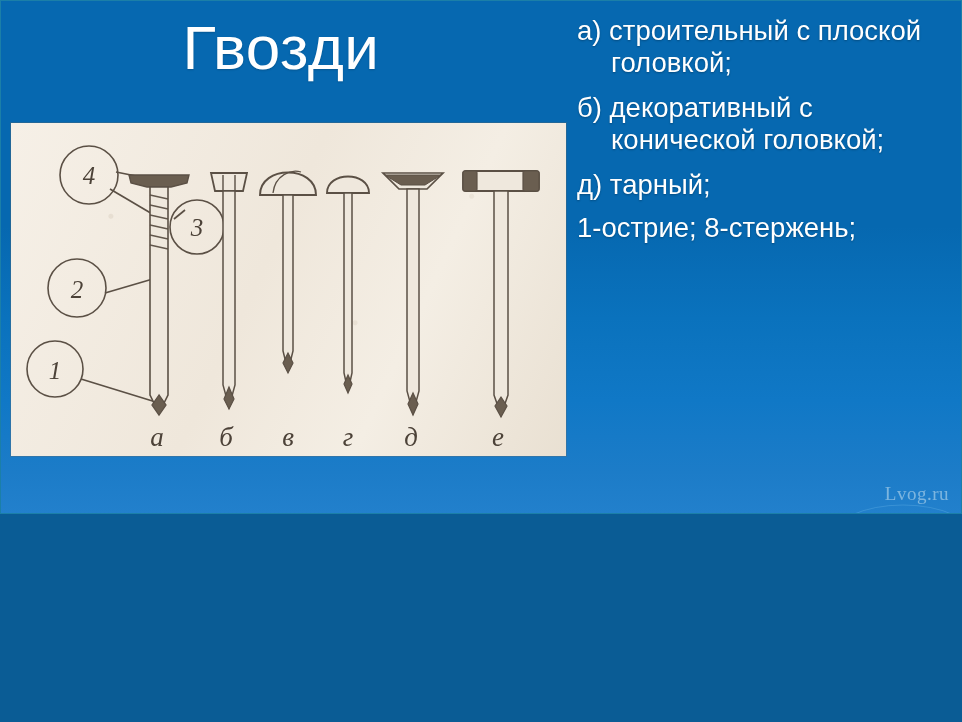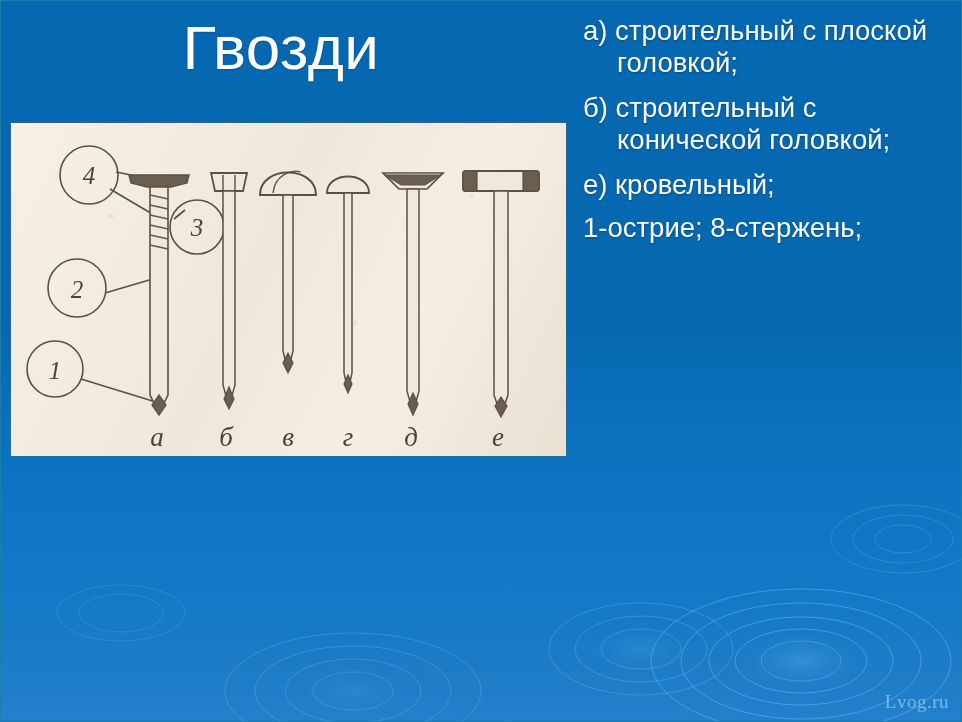--- a/index.html
+++ b/index.html
@@ -7,21 +7,21 @@
     padding: 0;
     background: #0a5c95;
   }
   body {
     font-family: "Liberation Sans", sans-serif;
   }
 
   #slide {
     position: relative;
     width: 962px;
-    height: 722px;
+    height: 514px;
     overflow: hidden;
     background: linear-gradient(180deg,
         #0668b0 0%,
         #0668b0 44%,
         #0a72bd 62%,
         #1078c6 78%,
         #1c7cc8 92%,
         #2280cc 100%);
     box-sizing: border-box;
     border: 1px solid #1b7fa8;
@@ -81,21 +81,21 @@
   #bullets {
     position: absolute;
     left: 576px;
     top: 14px;
     width: 378px;
     color: #ffffff;
     font-size: 27.5px;
     line-height: 1.18;
   }
   .bullet {
-    margin: 0 0 12px 6px;
+    margin: 0 0 12px 0;
     padding-left: 34px;
     text-indent: -34px;
     text-shadow: 0 1px 2px rgba(0,0,0,0.28);
     white-space: pre-line;
   }
   .bullet.tight { margin-bottom: 11px; }
 
   
   #watermark {
     position: absolute;
@@ -234,20 +234,20 @@
         <text x="277" y="323">в</text>
         <text x="337" y="323">г</text>
         <text x="400" y="323">д</text>
         <text x="487" y="323">е</text>
       </g>
     </svg>
   </div>
 
   <div id="bullets">
     <p class="bullet">а) строительный с плоской головкой;</p>
-    <p class="bullet">б) строительный с конической головкой;</p>
-    <p class="bullet tight">е) кровельный;</p>
+    <p class="bullet">б) декоративный с конической головкой;</p>
+    <p class="bullet tight">д) тарный;</p>
     <p class="bullet">1-острие; 8-стержень;</p>
   </div>
 
   <div id="watermark">Lvog.ru</div>
 
 </div>
 
 </body></html>

